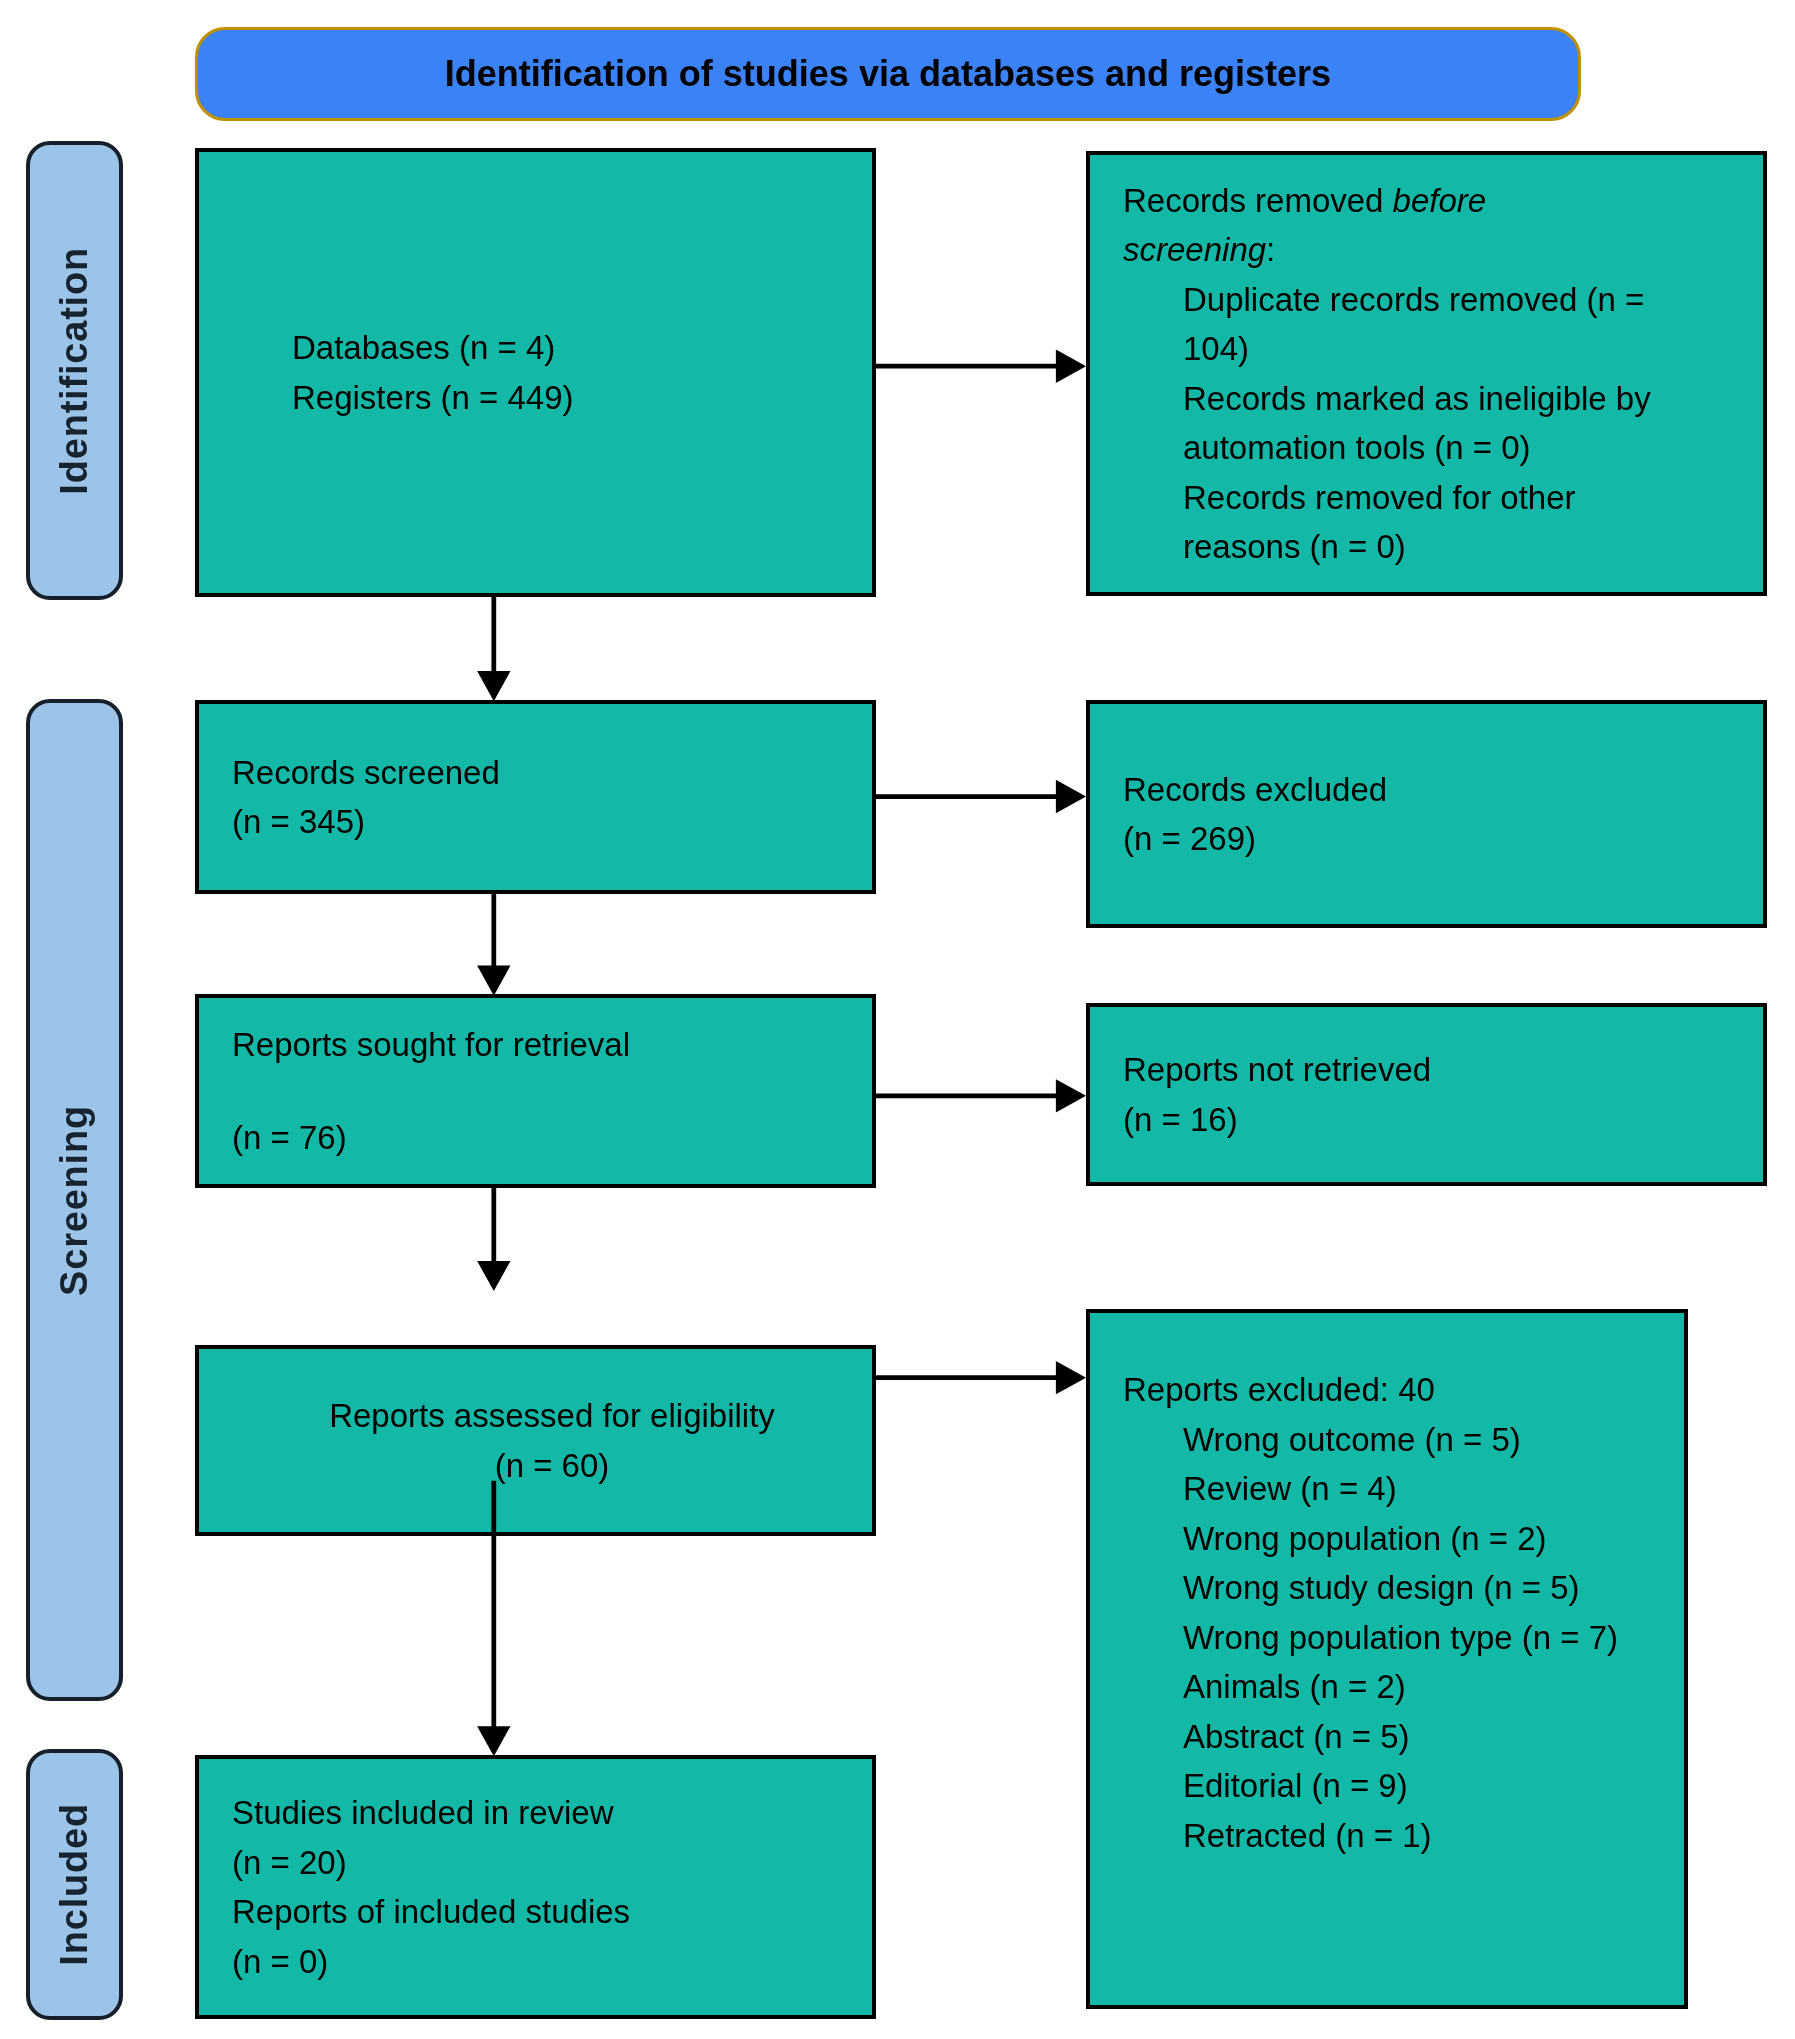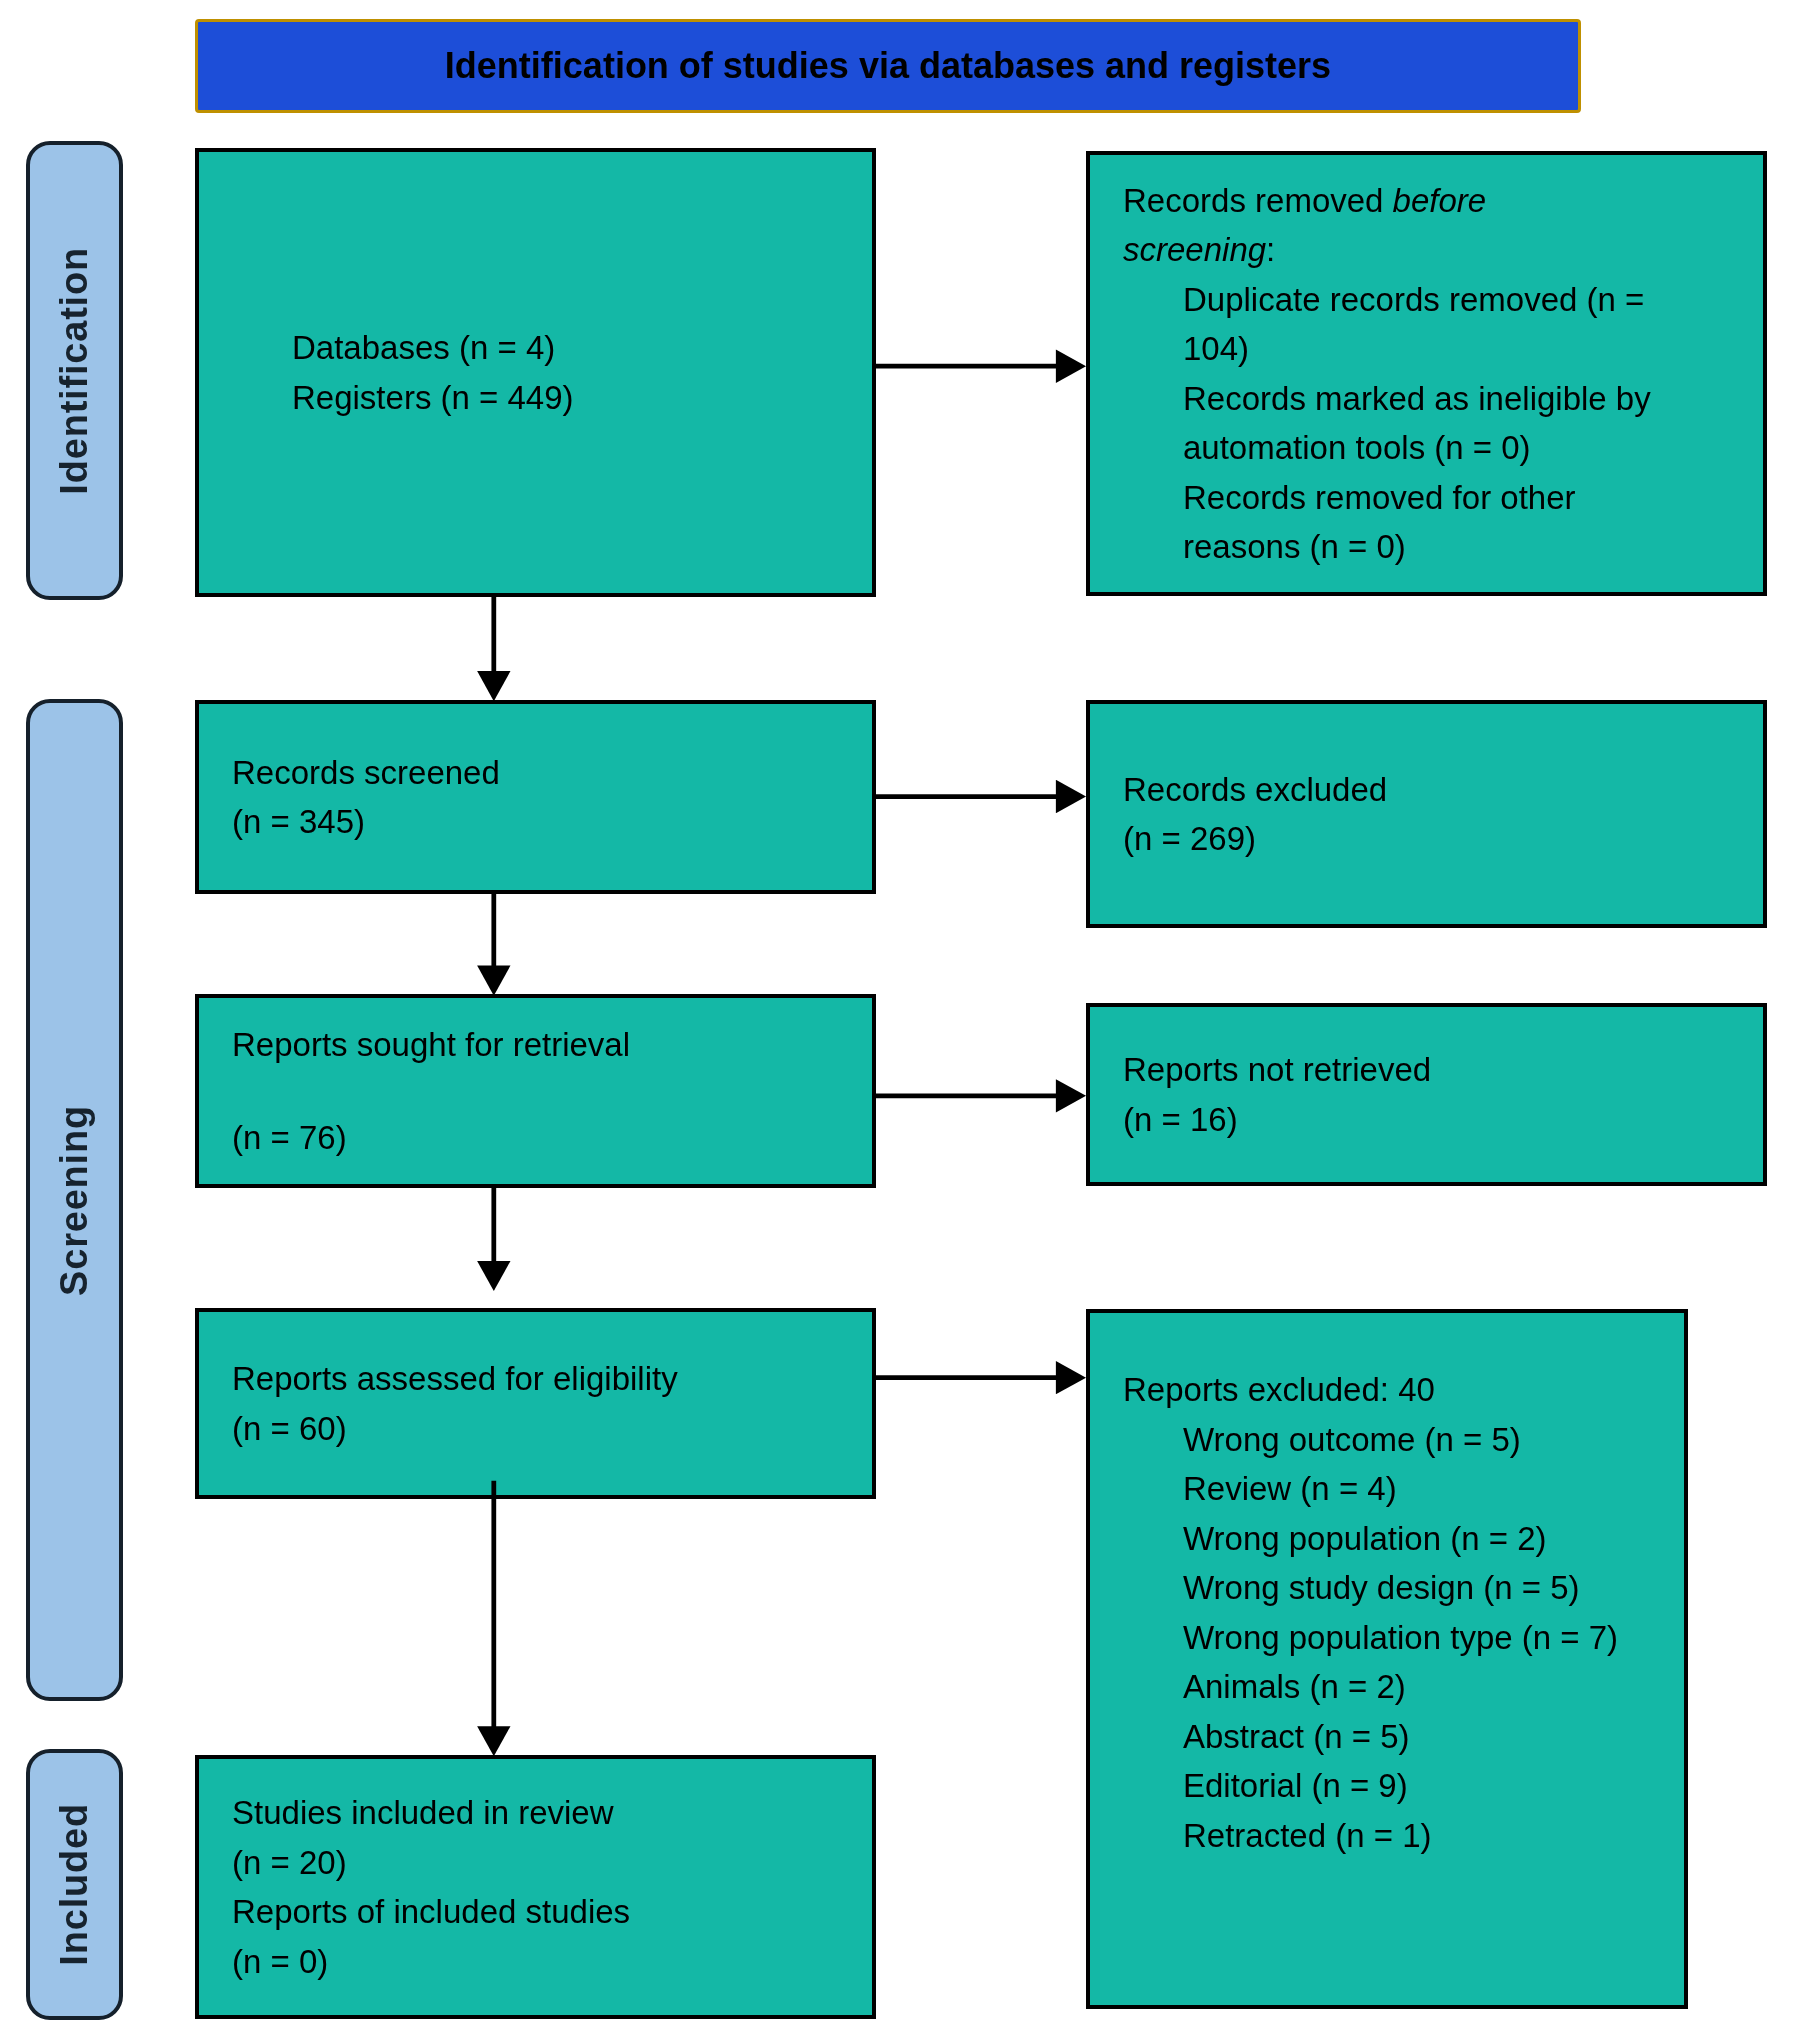--- a/index.html
+++ b/index.html
@@ -4,22 +4,22 @@
 <style>
   html,body{margin:0;padding:0;background:#ffffff;}
   #canvas{
     position:relative;
     width:1795px;height:2040px;
     background:#ffffff;
     font-family:"Liberation Sans", sans-serif;
     color:#000000;
   }
   .banner{
-    position:absolute;left:195px;top:19px;width:1386px;height:94px;
-    background:#1d4ed8;border:3.2px solid #BF9000;border-radius:4px;
+    position:absolute;left:195px;top:27px;width:1386px;height:94px;
+    background:#3b82f6;border:3.2px solid #BF9000;border-radius:30px;
     display:flex;align-items:center;justify-content:center;
     box-sizing:border-box;
     font-size:36px;font-weight:bold;color:#000000;
   }
   .side{
     position:absolute;left:26px;width:97px;
     background:#9CC3E8;border:4.8px solid #15202B;border-radius:24px;
     box-sizing:border-box;
     display:flex;align-items:center;justify-content:center;
   }
@@ -86,21 +86,21 @@
   <div class="box" style="left:195px;top:994px;width:681px;height:194px;gap:44px;">
     <div>Reports sought for retrieval</div>
     <div>(n = 76)</div>
   </div>
 
   <div class="box" style="left:1086px;top:1003px;width:681px;height:183px;">
     <div>Reports not retrieved</div>
     <div>(n = 16)</div>
   </div>
 
-  <div class="box" style="left:195px;top:1308px;width:681px;height:191px;">
+  <div class="box" style="left:195px;top:1345px;width:681px;height:191px;text-align:center;">
     <div>Reports assessed for eligibility</div>
     <div>(n = 60)</div>
   </div>
 
   <div class="box top-align" style="left:1086px;top:1309px;width:602px;height:700px;">
     <div>Reports excluded: 40</div>
     <div class="indent">Wrong outcome (n = 5)</div>
     <div class="indent">Review (n = 4)</div>
     <div class="indent">Wrong population (n = 2)</div>
     <div class="indent">Wrong study design (n = 5)</div>

